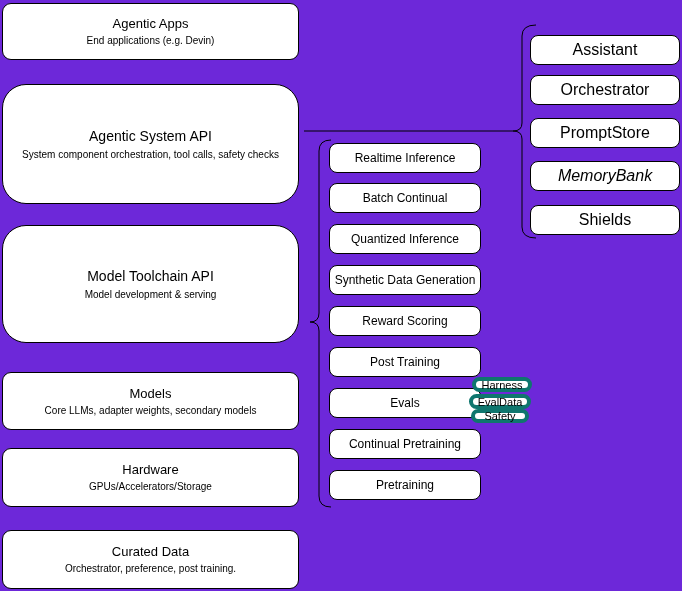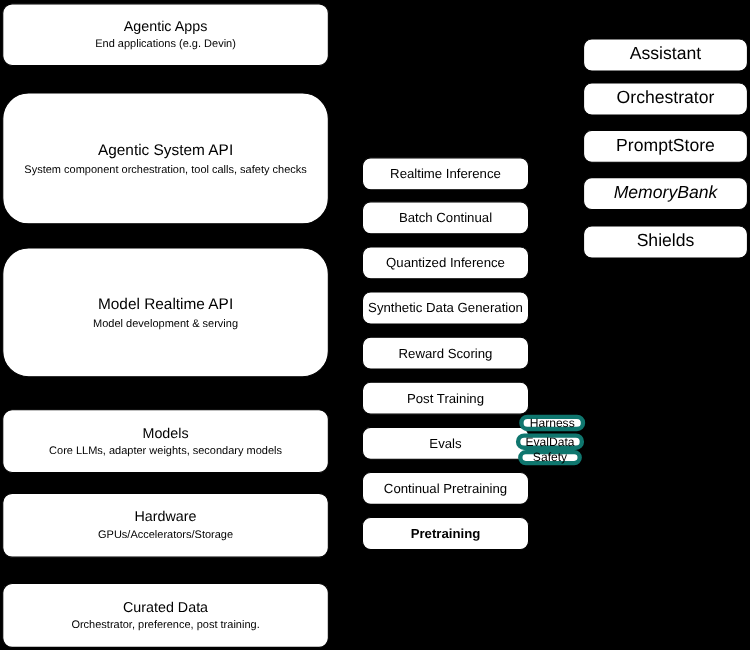--- a/index.html
+++ b/index.html
@@ -1,20 +1,20 @@
 <!DOCTYPE html>
 <html><head>
 <meta charset="utf-8">
 <style>
   html, body { margin: 0; padding: 0; background: #ffffff; }
   .canvas {
     position: relative;
     width: 682px;
     height: 591px;
-    background: #000000;
+    background: #6d28d9;
     font-family: "Liberation Sans", sans-serif;
     color: #000000;
     overflow: hidden;
   }
   .connectors {
     position: absolute;
     left: 0; top: 0;
     width: 682px; height: 591px;
     pointer-events: none;
   }
@@ -40,21 +40,21 @@
   .lb-3 { top: 372px; height: 58px;  border-radius: 9px;  }
   .lb-4 { top: 448px; height: 59px;  border-radius: 9px;  }
   .lb-5 { top: 530px; height: 59px;  border-radius: 9px;  }
   
   .mbox {
     left: 329px; width: 152px; height: 30px;
     border-radius: 8px; font-size: 12px; z-index: 1;
   }
   .mb-0 { top: 143px; } .mb-1 { top: 183px; } .mb-2 { top: 224px; }
   .mb-3 { top: 265px; } .mb-4 { top: 306px; } .mb-5 { top: 347px; }
-  .mb-6 { top: 388px; } .mb-7 { top: 429px; } .mb-8 { top: 470px; font-weight: bold; }
+  .mb-6 { top: 388px; } .mb-7 { top: 429px; } .mb-8 { top: 470px; }
   
   .rbox {
     left: 530px; width: 150px; height: 30px;
     border-radius: 8px; font-size: 16px; z-index: 1;
   }
   .rb-0 { top: 35px; } .rb-1 { top: 75px; } .rb-2 { top: 118px; }
   .rb-3 { top: 161px; font-style: italic; } .rb-4 { top: 205px; }
   
   .pill {
     position: absolute;
@@ -85,21 +85,21 @@
 
   <div class="node lbox lb-0">
     <div class="title">Agentic Apps</div>
     <div class="sub">End applications (e.g. Devin)</div>
   </div>
   <div class="node lbox big lb-1">
     <div class="title">Agentic System API</div>
     <div class="sub">System component orchestration, tool calls, safety checks</div>
   </div>
   <div class="node lbox big lb-2">
-    <div class="title">Model Realtime API</div>
+    <div class="title">Model Toolchain API</div>
     <div class="sub">Model development &amp; serving</div>
   </div>
   <div class="node lbox lb-3">
     <div class="title">Models</div>
     <div class="sub">Core LLMs, adapter weights, secondary models</div>
   </div>
   <div class="node lbox lb-4">
     <div class="title">Hardware</div>
     <div class="sub">GPUs/Accelerators/Storage</div>
   </div>

